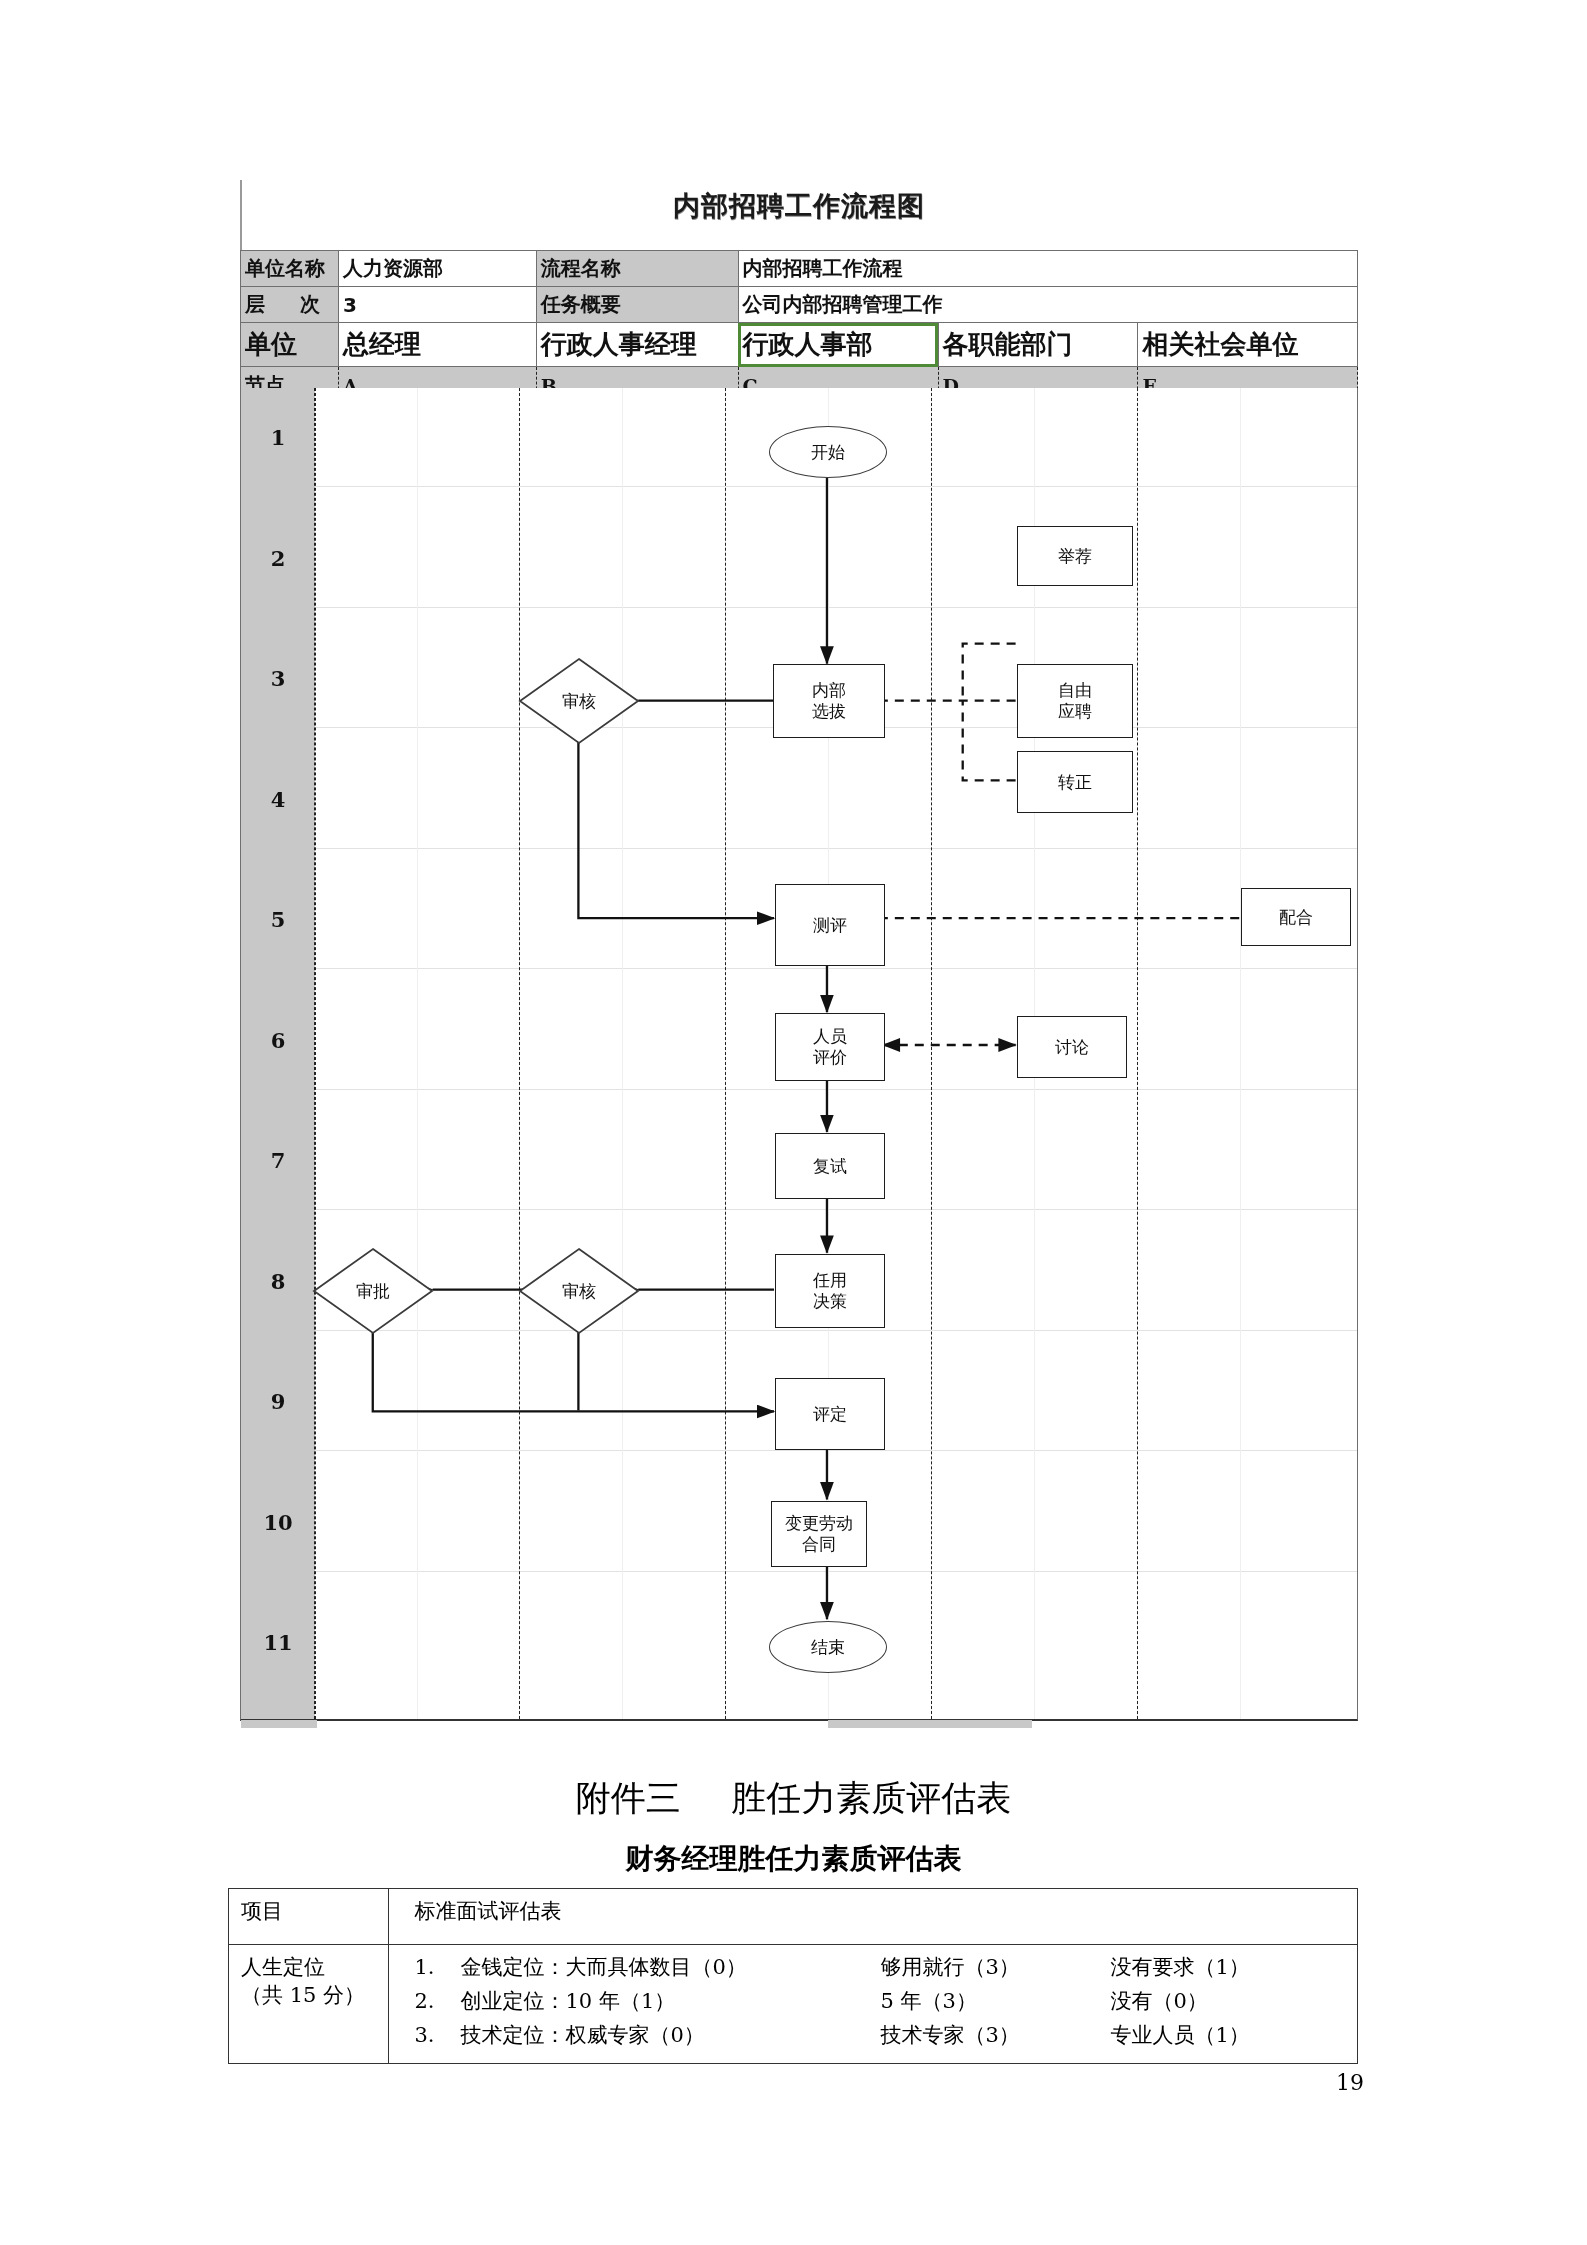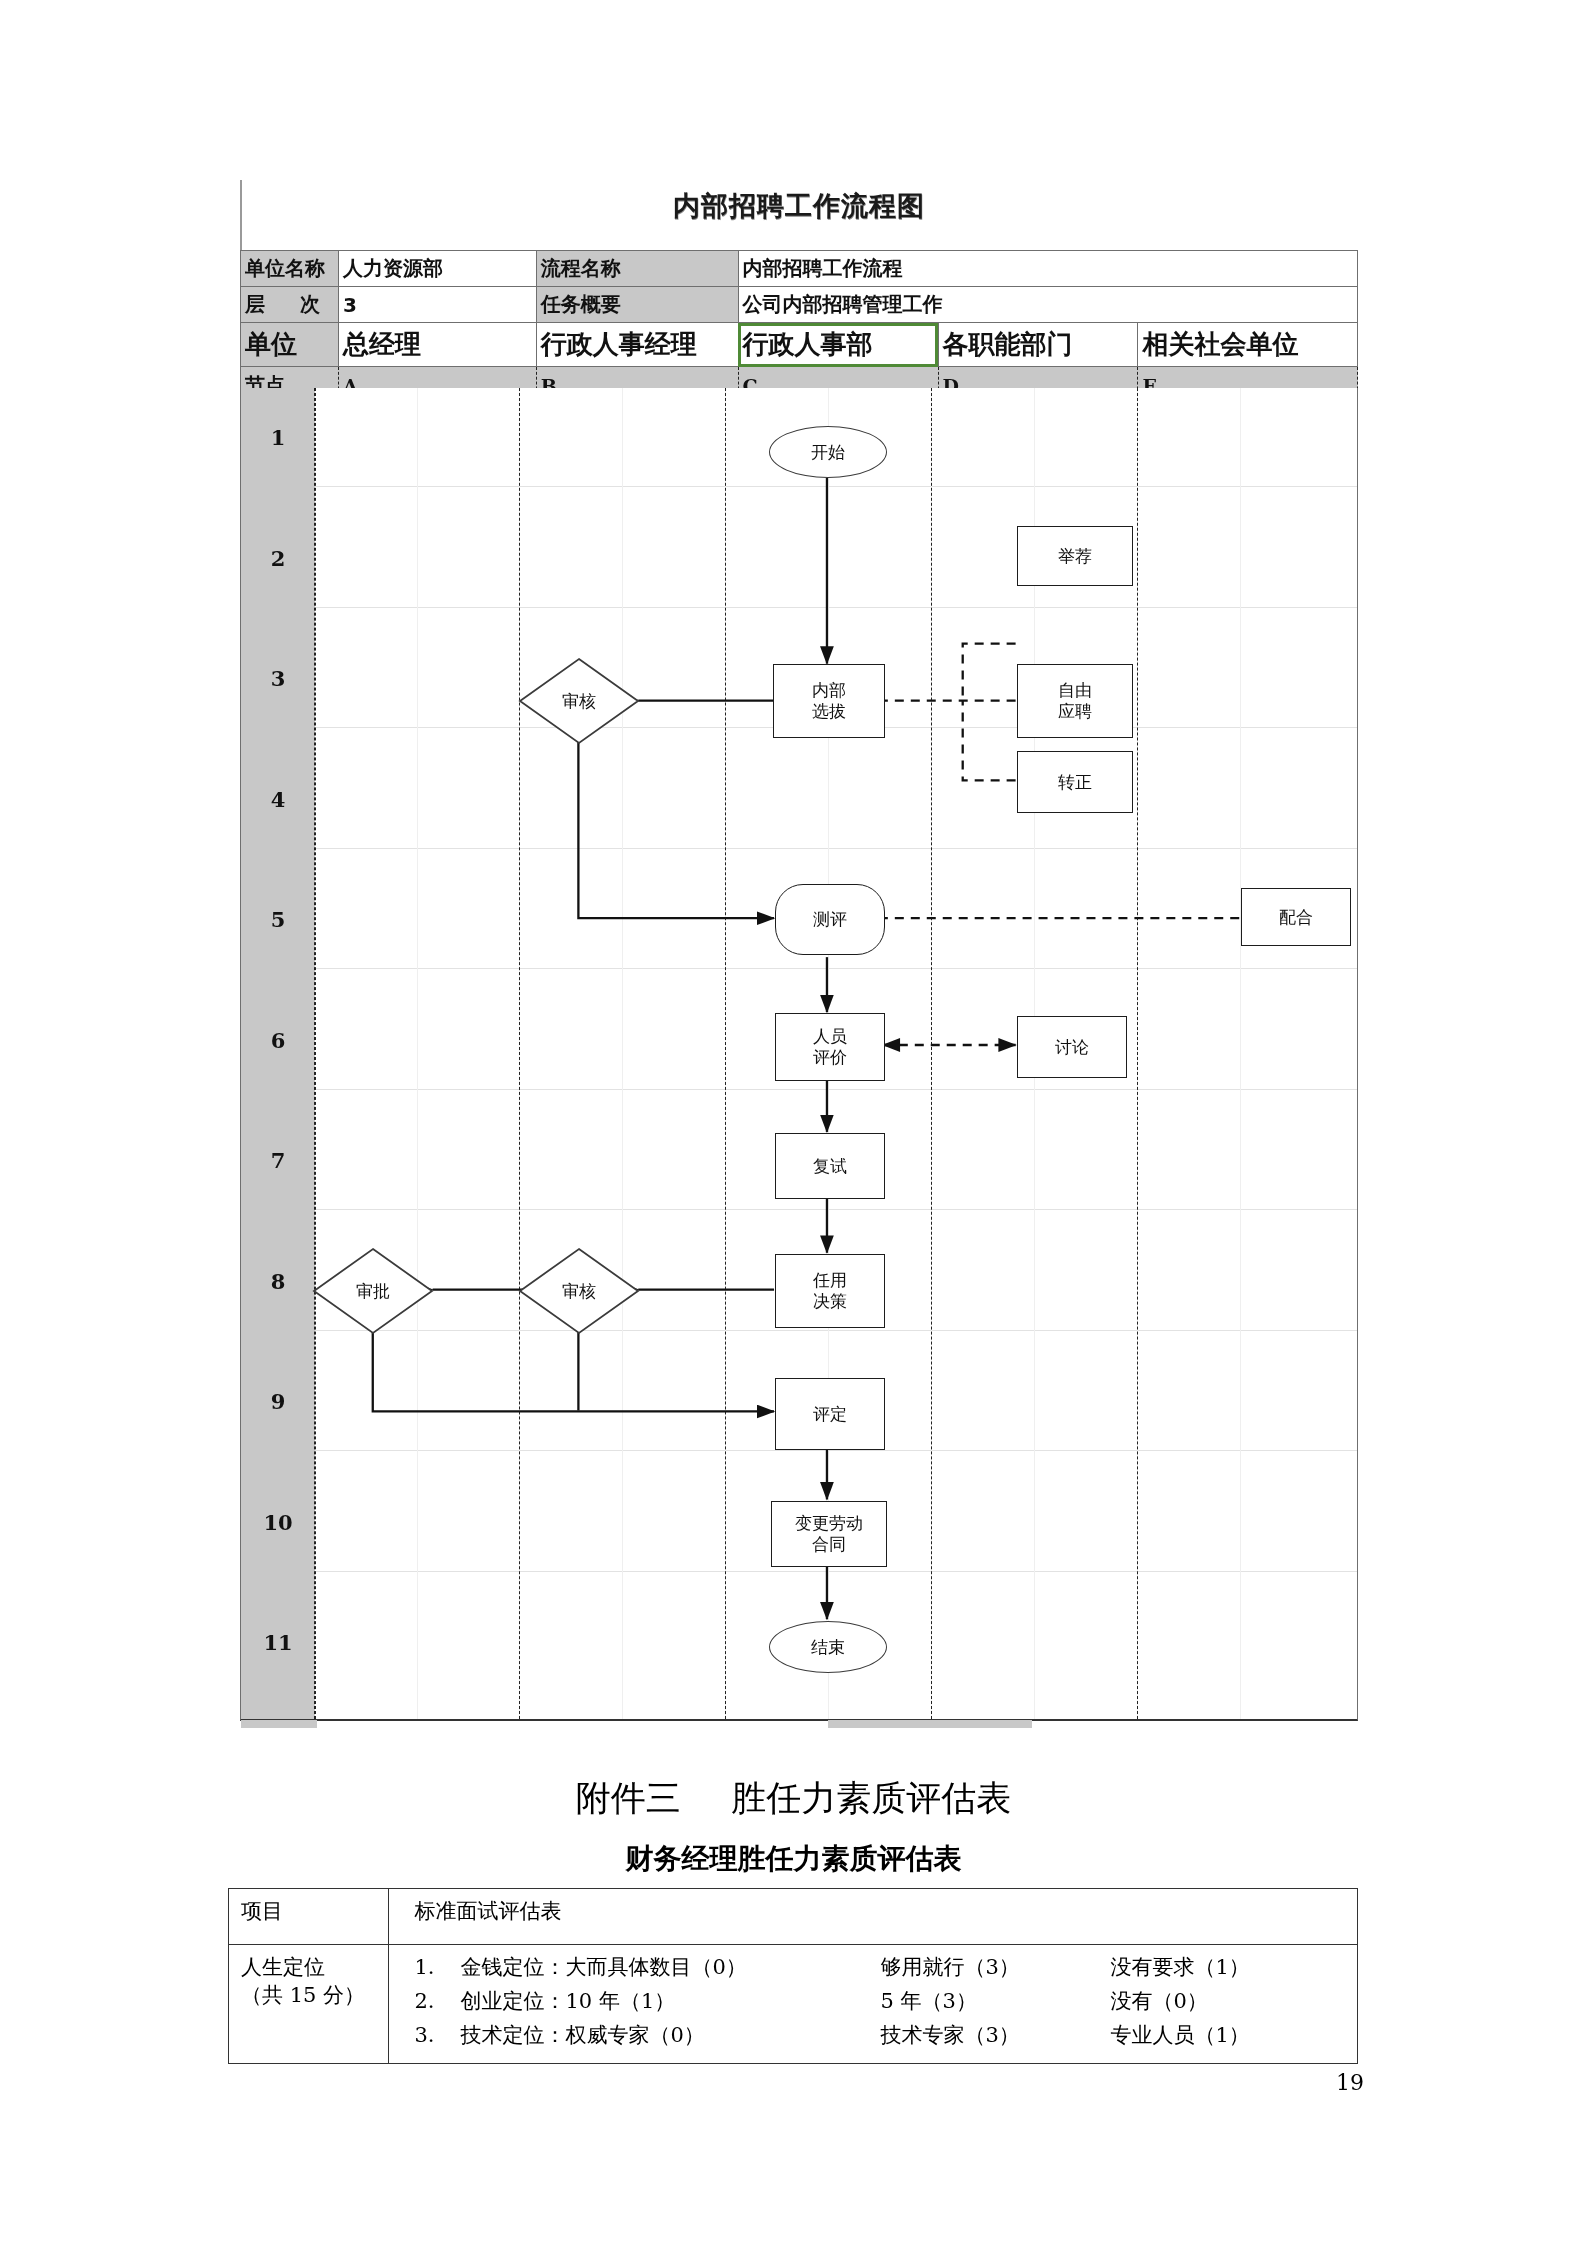--- a/index.html
+++ b/index.html
@@ -386,21 +386,21 @@
       <div class="shape rect" style="left:532px; top:276px; width:112px; height:74px;">
         <span>内部<br>选拔</span>
       </div>
 
       <div class="shape rect" style="left:776px; top:276px; width:116px; height:74px;">
         <span>自由<br>应聘</span>
       </div>
 
       <div class="shape rect" style="left:776px; top:363px; width:116px; height:62px;">转正</div>
 
-      <div class="shape rect" style="left:534px; top:496px; width:110px; height:71px;border-radius:28px;">测评</div>
+      <div class="shape rect" style="left:534px; top:496px; width:110px; height:82px;">测评</div>
 
       <div class="shape rect" style="left:1000px; top:500px; width:110px; height:58px;">配合</div>
 
       <div class="shape rect" style="left:534px; top:625px; width:110px; height:68px;">
         <span>人员<br>评价</span>
       </div>
 
       <div class="shape rect" style="left:776px; top:628px; width:110px; height:62px;">讨论</div>
 
       <div class="shape rect" style="left:534px; top:745px; width:110px; height:66px;">复试</div>
@@ -418,21 +418,21 @@
         </svg>
         <div class="diamond-label">审核</div>
       </div>
 
       <div class="shape rect" style="left:534px; top:866px; width:110px; height:74px;">
         <span>任用<br>决策</span>
       </div>
 
       <div class="shape rect" style="left:534px; top:990px; width:110px; height:72px;">评定</div>
 
-      <div class="shape rect" style="left:530px; top:1113px; width:116px; height:66px;">
+      <div class="shape rect" style="left:530px; top:1113px; width:96px; height:66px;">
         <span>变更劳动<br>合同</span>
       </div>
 
       <div class="shape ellipse" style="left:528px; top:1233px; width:118px; height:52px;">结束</div>
 
     </div>
   </div>
 
   <div id="sub-title">财务经理胜任力素质评估表</div>
   <div id="appendix-title">

